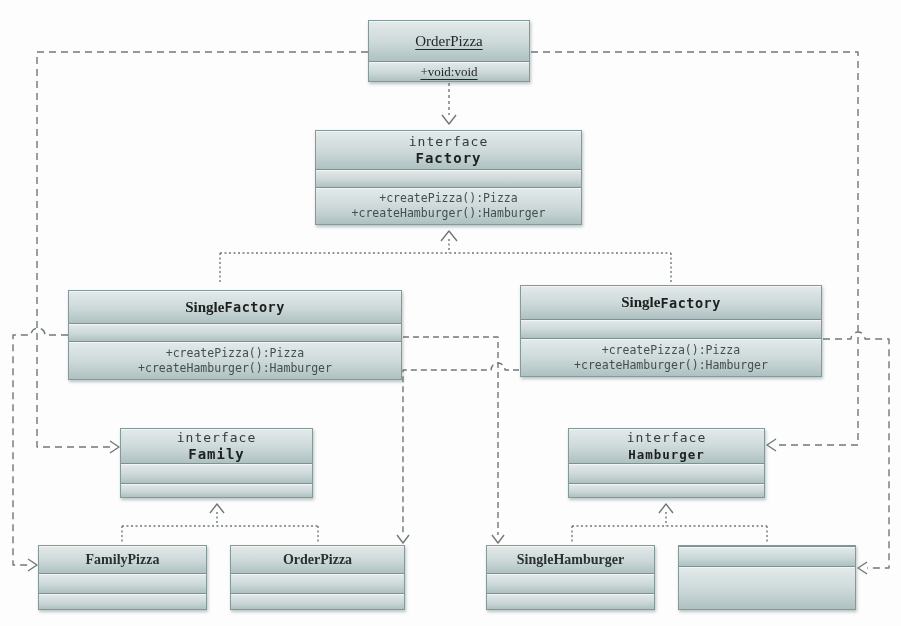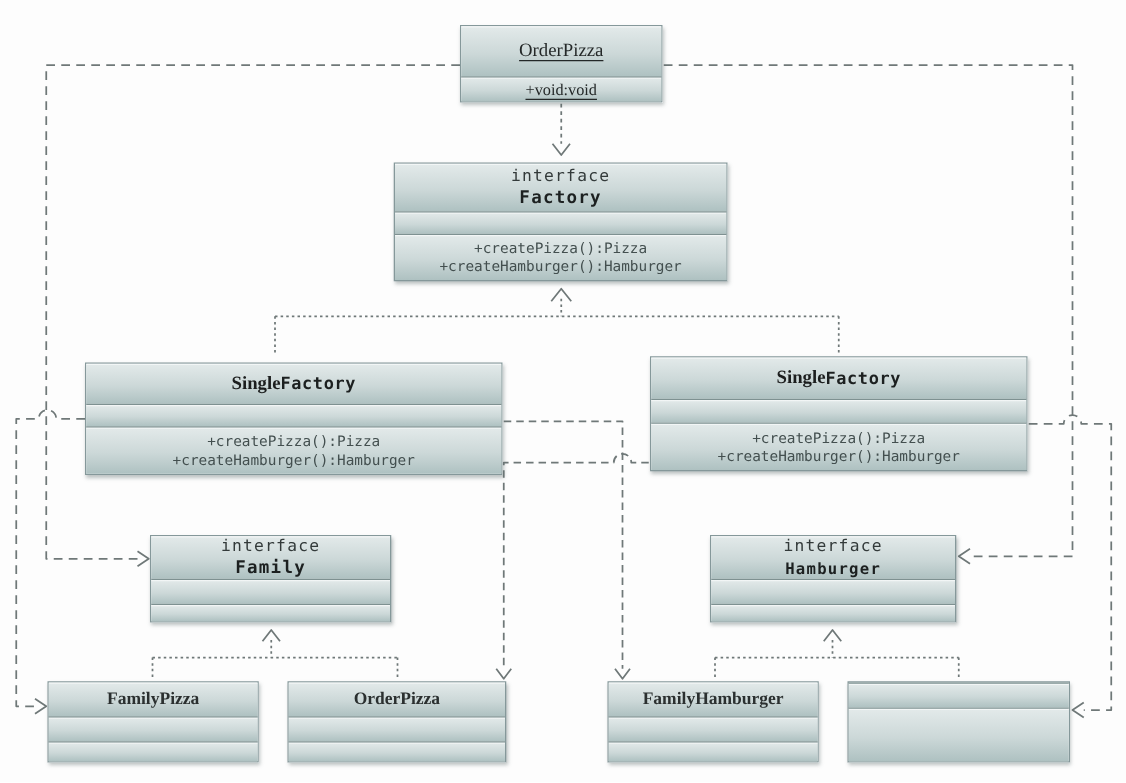--- a/index.html
+++ b/index.html
@@ -170,21 +170,21 @@
   <div class="uml-class" style="left:230px;top:545px;width:175px;height:65px">
     <div class="comp first" style="height:27px">
       <span class="sans leaf-title">OrderPizza</span>
     </div>
     <div class="comp" style="height:20px"></div>
     <div class="comp" style="flex:1"></div>
   </div>
 
   <div class="uml-class" style="left:486px;top:545px;width:169px;height:65px">
     <div class="comp first" style="height:27px">
-      <span class="sans leaf-title">FamilyHamburger</span>
+      <span class="sans leaf-title">SingleHamburger</span>
     </div>
     <div class="comp" style="height:20px"></div>
     <div class="comp" style="flex:1"></div>
   </div>
 
   <div class="uml-class" style="left:678px;top:545px;width:178px;height:65px">
     <div class="comp" style="height:20px"></div>
     <div class="comp" style="flex:1"></div>
   </div>
 

